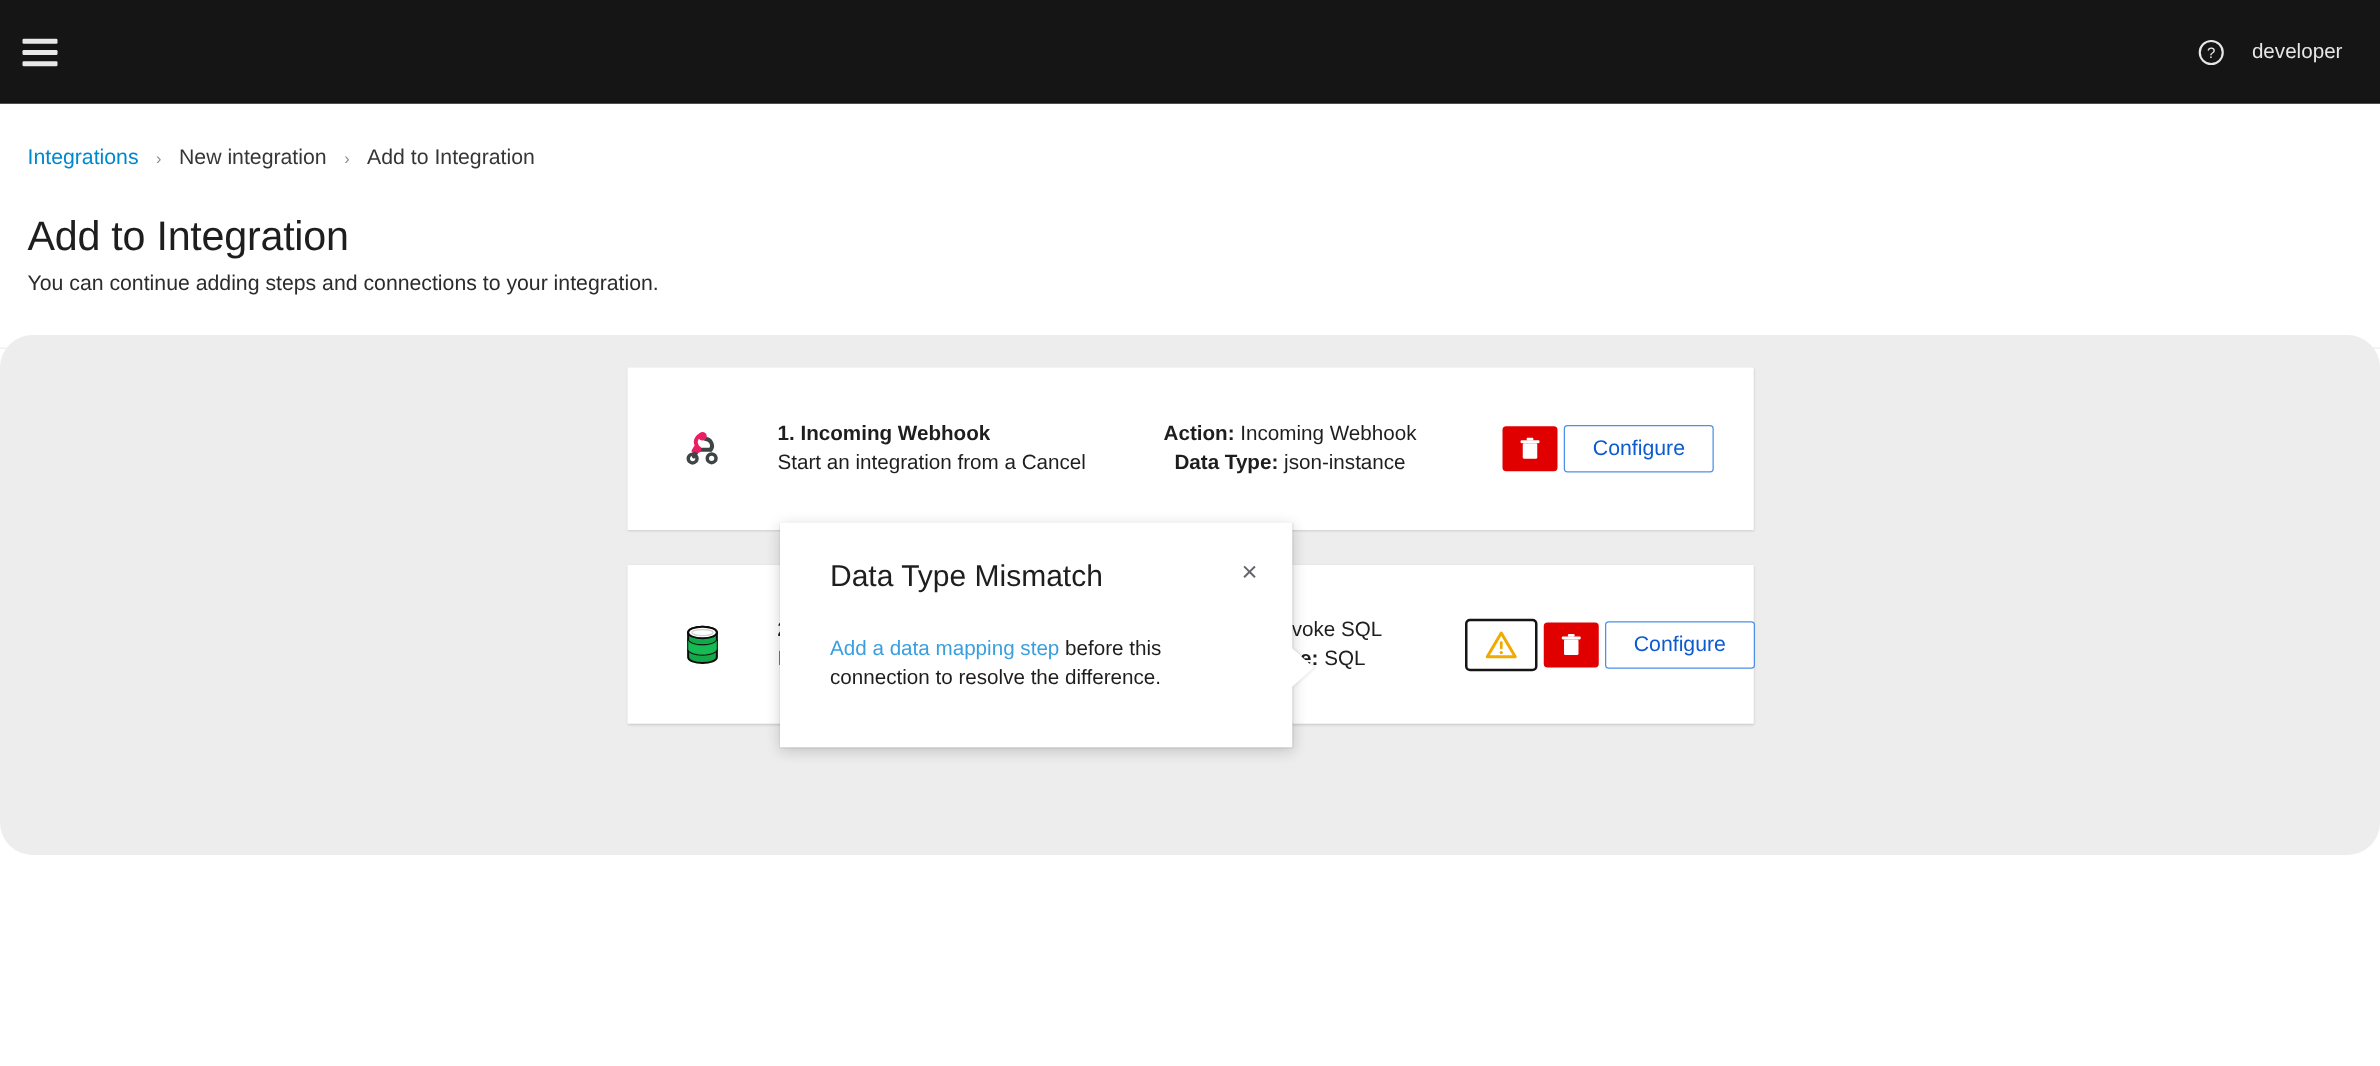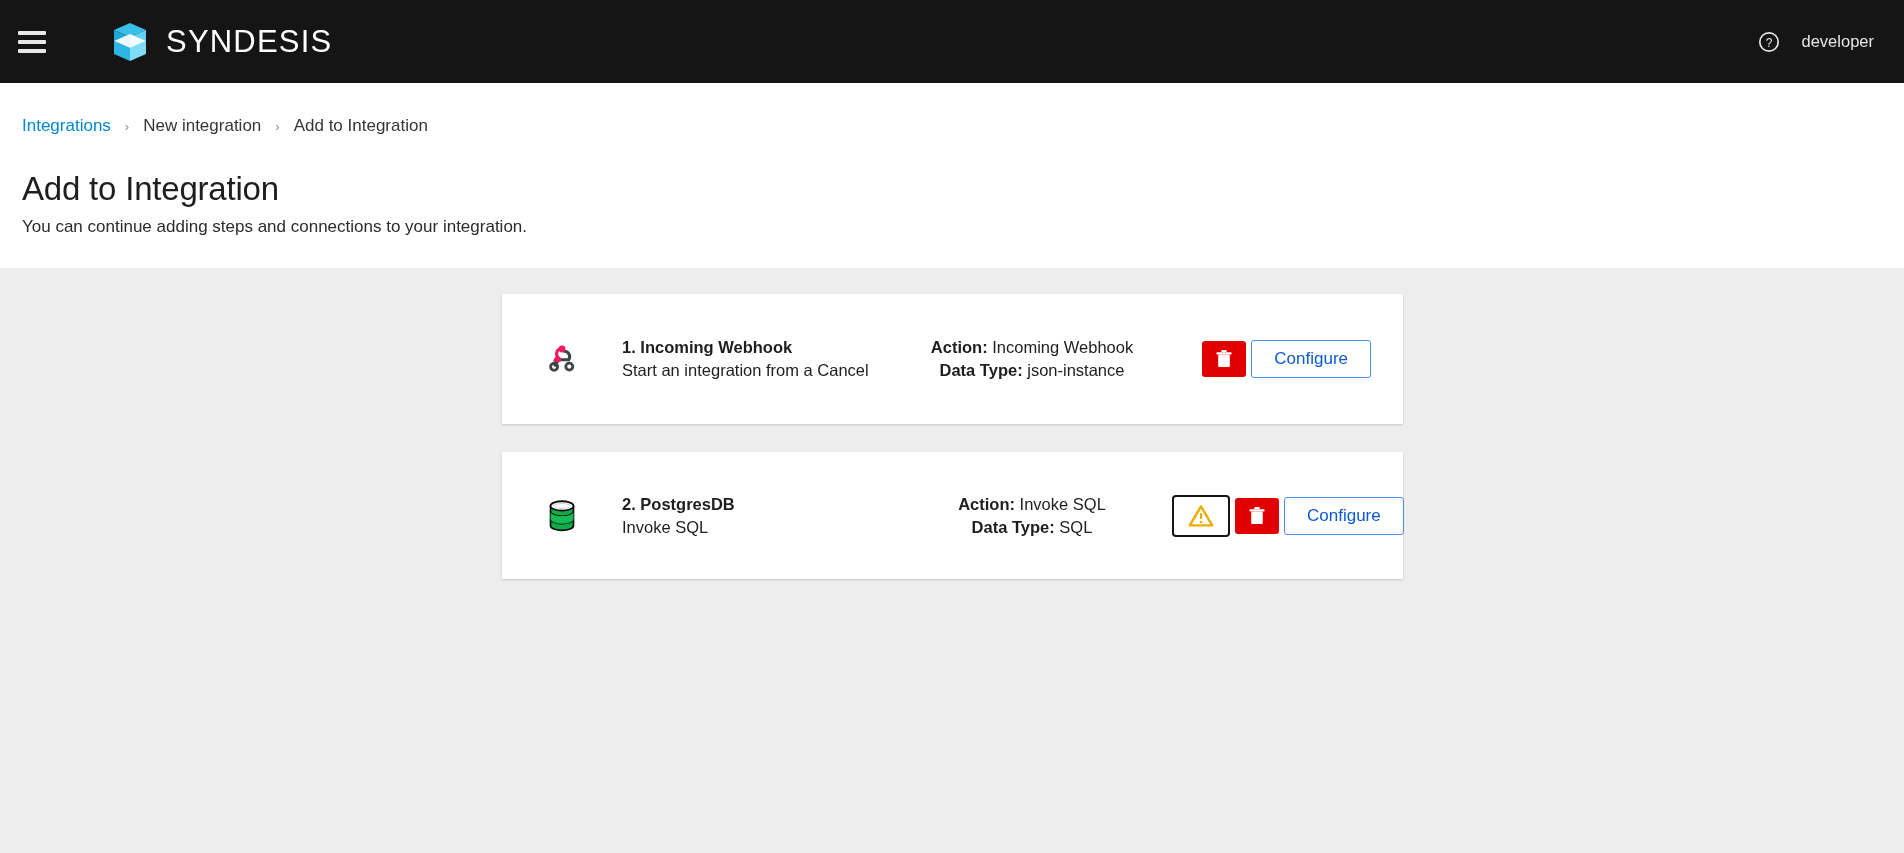--- a/index.html
+++ b/index.html
@@ -87,22 +87,23 @@
     border: 1px solid #4d8fe8;
   }
   .btn-primary {
     background: #1050cb; color: #ffffff;
     border: 1px solid #1050cb;
   }
 
   
   .content {
     position: absolute; top: 268px; left: 0;
-    width: 1904px; height: 585px;
+    width: 1904px; height: 416px;
     background: #ededed;
+    border-radius: 26px;
   }
 
   .step-card {
     position: absolute;
     left: 502px; width: 901px;
     background: #ffffff;
     box-shadow: 0 1px 2px rgba(3,3,3,0.16);
     display: flex; align-items: center;
   }
   #card-1 { top: 26px; height: 130px; }
@@ -194,31 +195,20 @@
 </head>
 <body>
 
 <div class="masthead">
   <div class="hamburger">
     <span></span>
     <span></span>
     <span></span>
   </div>
 
-  <div class="brand">
-    <svg class="brand-logo" viewBox="0 0 44 44">
-      <polygon points="22,3 38,10 22,17 6,10" fill="#39c0e8"></polygon>
-      <polygon points="6,10 22,17 22,31 6,24" fill="#1fa8d6"></polygon>
-      <polygon points="22,17 38,10 38,24 22,31" fill="#5fd4f0"></polygon>
-      <polygon points="22,14 38,21 22,28 6,21" fill="#ffffff" opacity="0.92"></polygon>
-      <polygon points="6,21 22,28 22,41 6,34" fill="#2bb6e4"></polygon>
-      <polygon points="22,28 38,21 38,34 22,41" fill="#7fddf5"></polygon>
-    </svg>
-    <span class="brand-name">SYNDESIS</span>
-  </div>
 
   <div class="masthead-right">
     <svg class="help-icon" viewBox="0 0 22 22">
       <circle cx="11" cy="11" r="9.2" fill="none" stroke="#e6e6e6" stroke-width="1.7"></circle>
       <text x="11" y="15.6" font-size="12" font-family="Liberation Sans, sans-serif" fill="#e6e6e6" text-anchor="middle">?</text>
     </svg>
     <span class="user-name">developer</span>
   </div>
 </div>
 
@@ -322,14 +312,22 @@
         <svg width="18" height="20" viewBox="0 0 18 20">
           <rect x="3.2" y="5.6" width="11.6" height="12.4" rx="1.1" fill="#ffffff"></rect>
           <rect x="1.4" y="3.2" width="15.2" height="2.3" rx="0.9" fill="#ffffff"></rect>
           <rect x="6.3" y="1.1" width="5.4" height="2.2" rx="0.8" fill="#ffffff"></rect>
         </svg>
       </button>
       <button class="btn-configure">Configure</button>
     </div>
   </div>
 
+  <div class="popover">
+    <div class="popover-arrow"></div>
+    <div class="popover-title">Data Type Mismatch</div>
+    <button class="popover-close">×</button>
+    <div class="popover-body">
+      <a>Add a data mapping step</a><span> before this connection to resolve the difference.</span>
+    </div>
+  </div>
 
 </div>
 
 </body></html>

